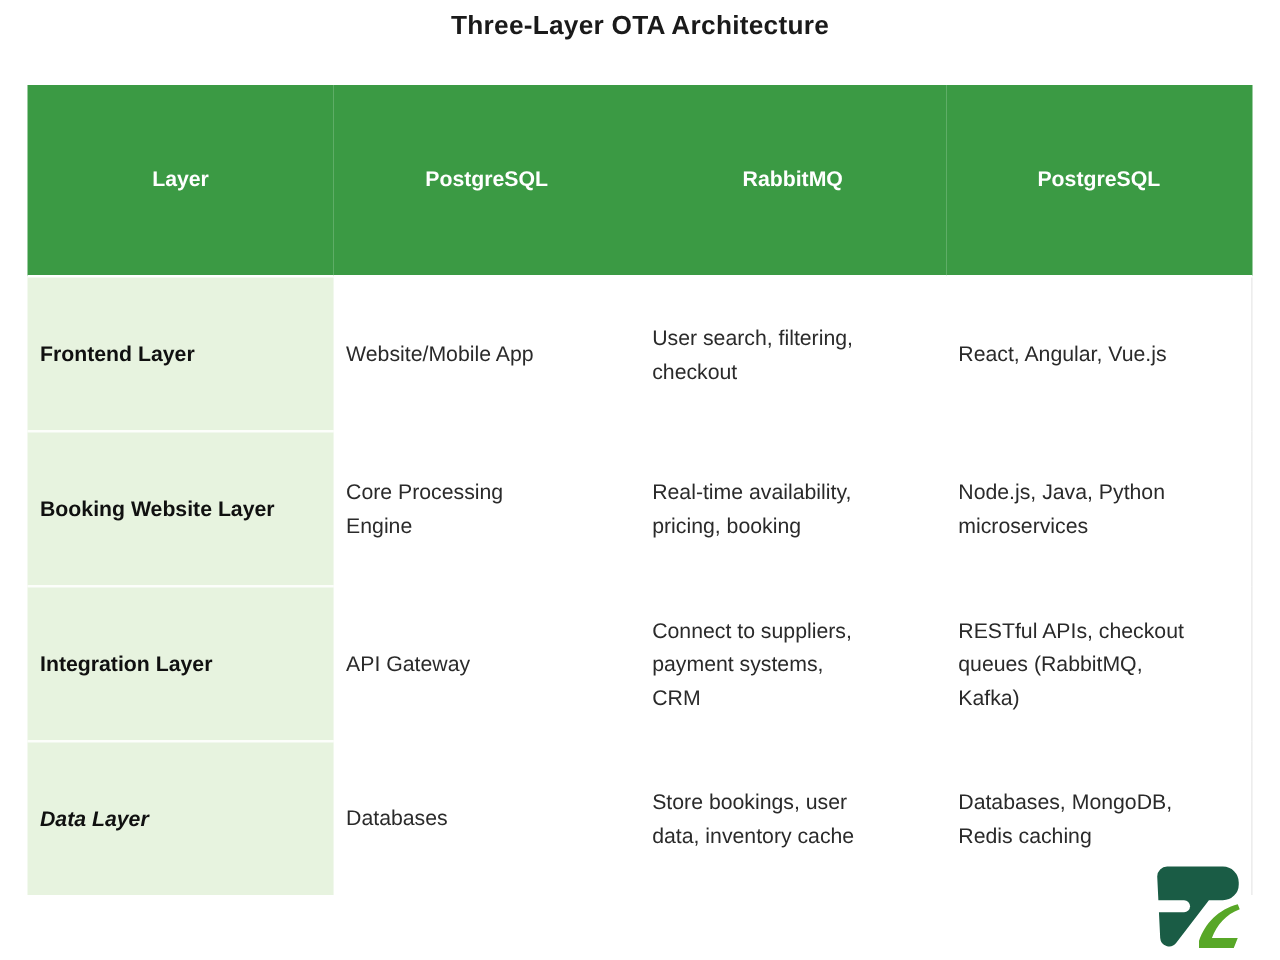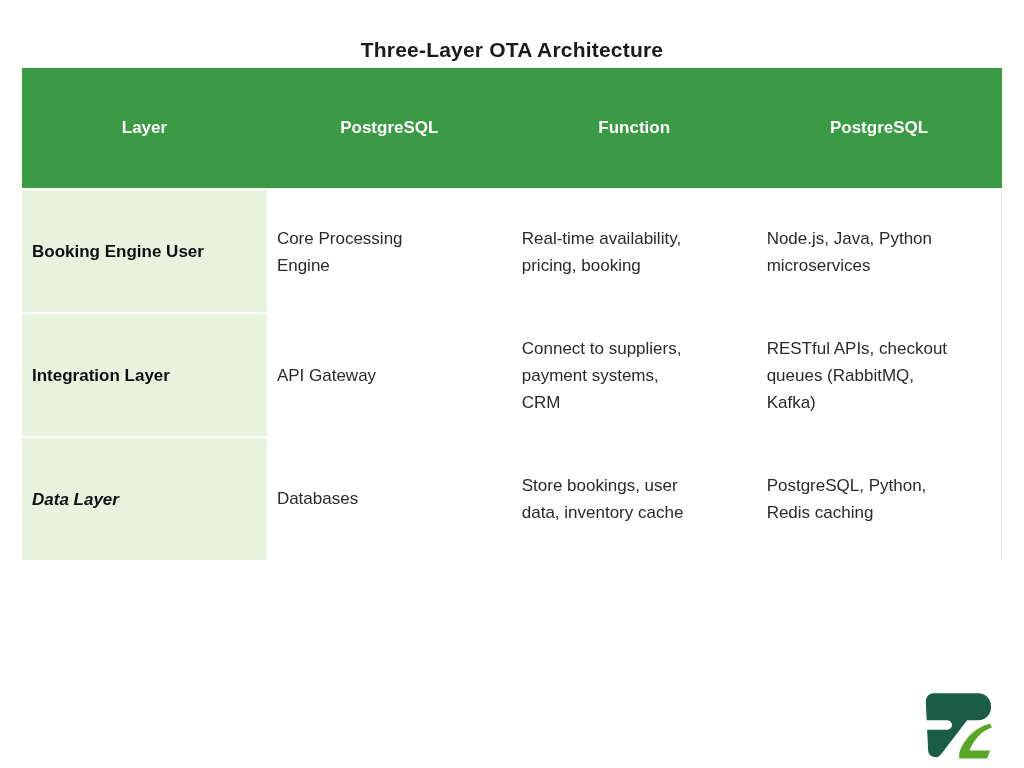--- a/index.html
+++ b/index.html
@@ -10,21 +10,21 @@
   }
   .page {
     position: relative;
     width: 1024px;
     height: 768px;
     background: #ffffff;
     overflow: hidden;
   }
   .page-title {
     position: absolute;
-    top: 38px;
+    top: 9px;
     left: 0;
     width: 100%;
     margin: 0;
     text-align: center;
     font-size: 21px;
     font-weight: 700;
     color: #1a1a1a;
     letter-spacing: 0.2px;
   }
   table.arch-table {
@@ -37,21 +37,21 @@
   }
   table.arch-table col { width: 25%; }
   .arch-table th {
     height: 120px;
     background: var(--header-green, #3b9a44);
     color: #ffffff;
     font-size: 17px;
     font-weight: 700;
     text-align: center;
     vertical-align: middle;
-    padding: 0;
+    padding: 16px;
   }
   .arch-table td {
     height: 122px;
     vertical-align: middle;
     padding: 0 16px 0 10px;
     font-size: 17px;
     line-height: 27px;
     color: #2a2a2a;
     white-space: pre-line;
     background: #ffffff;
@@ -85,27 +85,34 @@
     <colgroup>
         <col>
         <col>
         <col>
         <col>
       </colgroup>
     <thead>
       <tr>
         <th>Layer</th>
         <th>PostgreSQL</th>
-        <th>Function</th>
+        <th>RabbitMQ</th>
         <th>PostgreSQL</th>
       </tr>
     </thead>
     <tbody>
       <tr>
-        <td class="layer-cell">Booking Engine User</td>
+        <td class="layer-cell">Frontend Layer</td>
+        <td>Website/Mobile App</td>
+        <td>User search, filtering,
+checkout</td>
+        <td>React, Angular, Vue.js</td>
+      </tr>
+      <tr>
+        <td class="layer-cell">Booking Website Layer</td>
         <td>Core Processing
 Engine</td>
         <td>Real-time availability,
 pricing, booking</td>
         <td>Node.js, Java, Python
 microservices</td>
       </tr>
       <tr>
         <td class="layer-cell">Integration Layer</td>
         <td>API Gateway</td>
@@ -114,21 +121,21 @@
 CRM</td>
         <td>RESTful APIs, checkout
 queues (RabbitMQ,
 Kafka)</td>
       </tr>
       <tr>
         <td class="layer-cell">Data Layer</td>
         <td>Databases</td>
         <td>Store bookings, user
 data, inventory cache</td>
-        <td>PostgreSQL, Python,
+        <td>Databases, MongoDB,
 Redis caching</td>
       </tr>
     </tbody>
   </table>
 
   <div class="brand-logo">
     <svg viewBox="0 0 100 88" xmlns="http://www.w3.org/2000/svg" aria-hidden="true">
 
       <path fill="var(--logo-dark, #1a5c45)" d="M22,4 L78,4 A16,16 0 0 1 94,20 L94,22 A16,16 0 0 1 78,38 L64,38 L31,81 A9,9 0 0 1 15,76 L12,14 A10,10 0 0 1 22,4 Z"></path>
 

